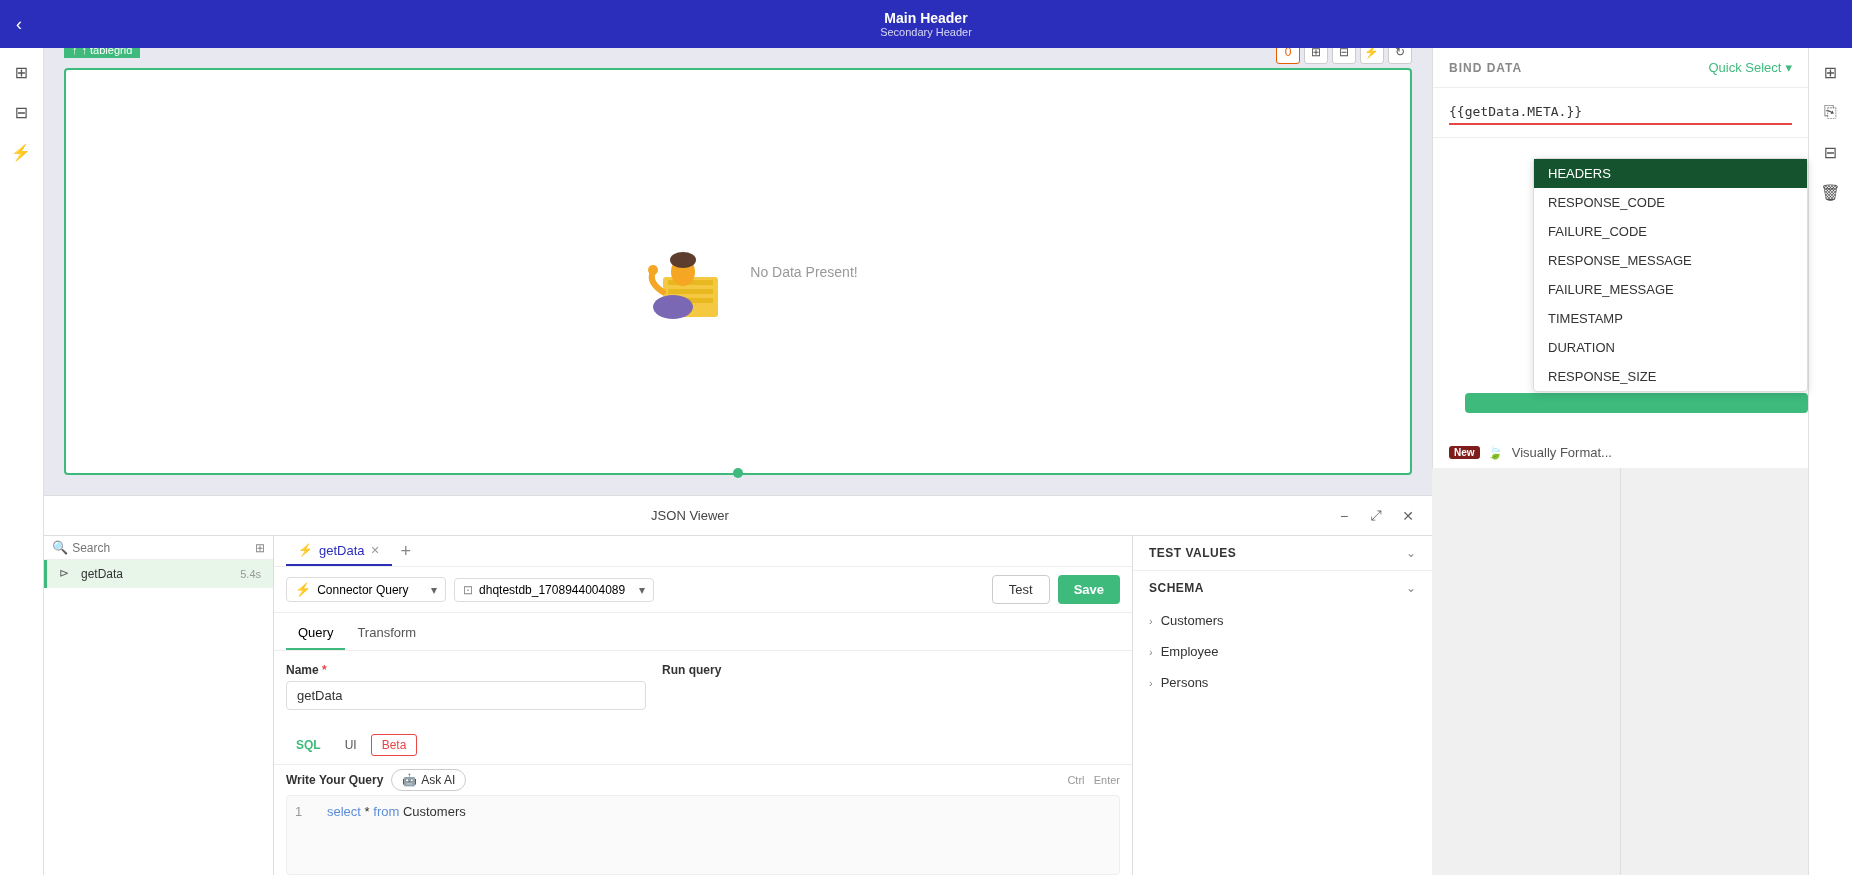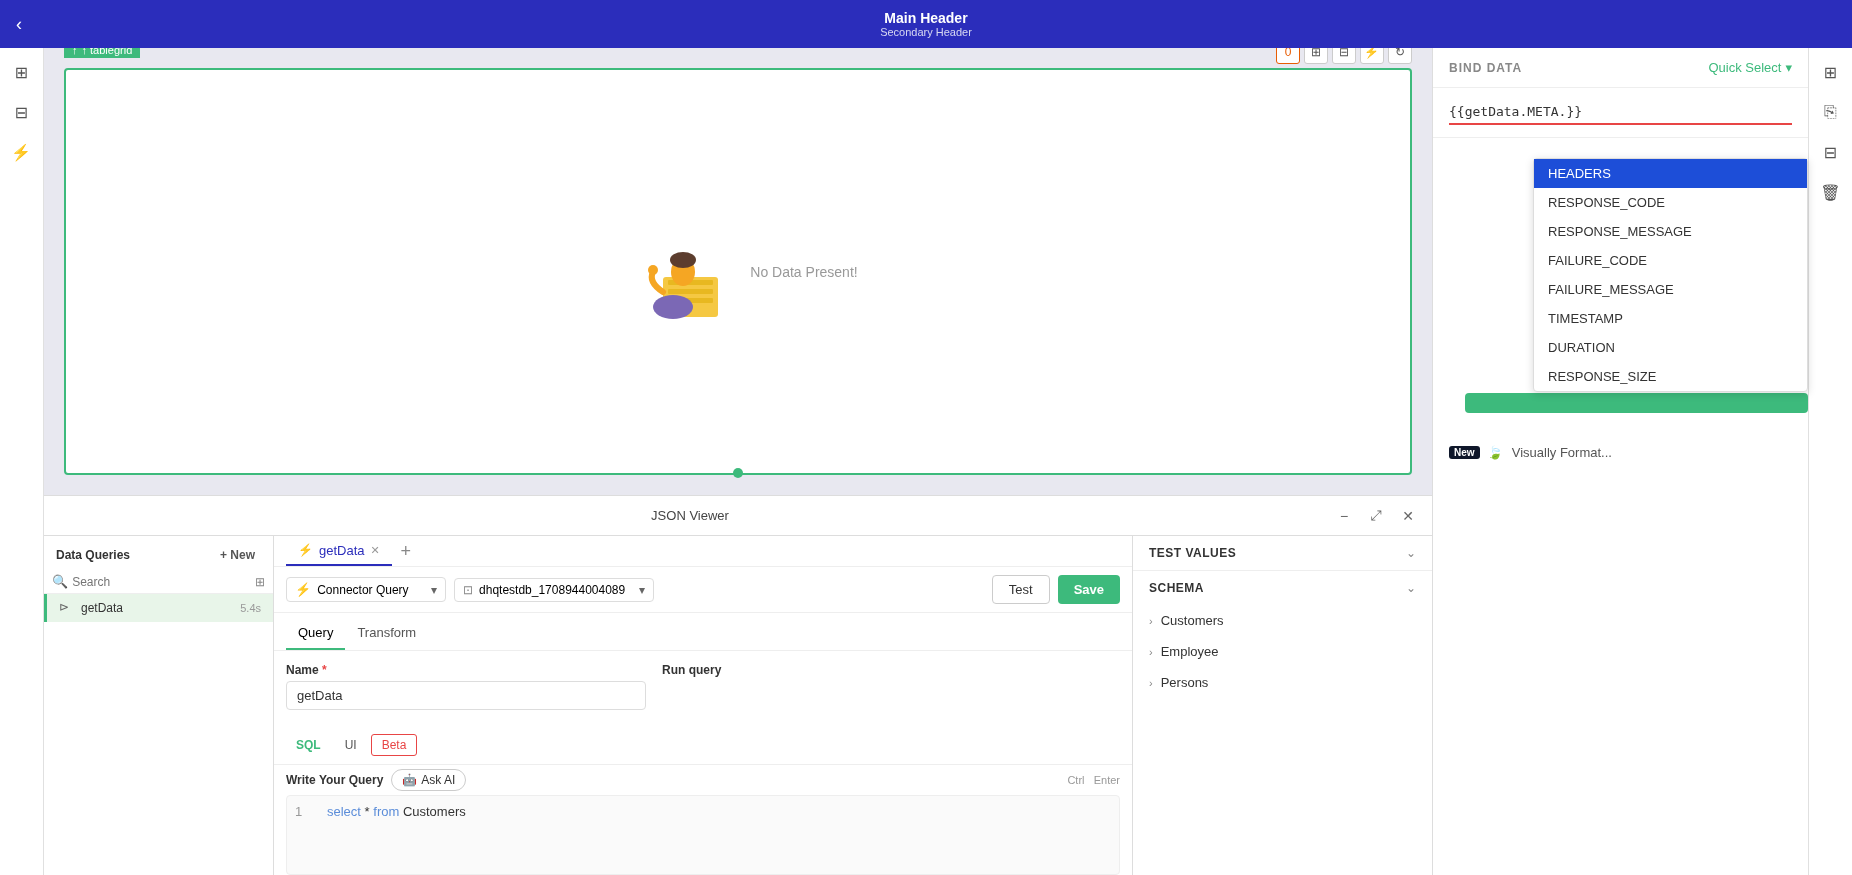--- a/index.html
+++ b/index.html
@@ -612,21 +612,21 @@
       box-shadow: 0 2px 8px rgba(0,0,0,0.15);
       z-index: 100;
       min-width: 180px;
     }
     .dropdown-item {
       padding: 7px 14px;
       font-size: 13px;
       cursor: pointer;
       color: #333;
     }
-    .dropdown-item.selected { background: #1d4ed8; color: white; }
+    .dropdown-item.selected { background: #14532d; color: white; }
 
     
     .green-action-btn {
       margin: 12px 16px;
       padding: 10px 16px;
       background: #3dba7c;
       color: white;
       border: none;
       border-radius: 4px;
       font-size: 13px;
@@ -637,21 +637,21 @@
     
     .visually-format-row {
       display: flex;
       align-items: center;
       gap: 8px;
       padding: 8px 16px;
       font-size: 13px;
       color: #555;
     }
     .new-badge {
-      background: #0f172a;
+      background: #7f1d1d;
       color: white;
       font-size: 10px;
       padding: 1px 5px;
       border-radius: 3px;
       font-weight: 600;
     }
 
     
     .schema-item {
       display: flex;
@@ -732,26 +732,20 @@
         <div class="jv-title">JSON Viewer</div>
         <div class="jv-btn">−</div>
         <div class="jv-btn">⤢</div>
         <div class="jv-btn">✕</div>
       </div>
     </div>
 
     <div class="bottom-panel">
 
       <div class="data-queries-panel">
-        <div class="dq-header">
-          <span>Data Queries</span>
-          <div class="dq-new-btn">
-            <span>+ New</span>
-          </div>
-        </div>
         <div class="dq-search-row">
           <span style="color:#aaa;font-size:13px;">🔍</span>
           <input class="dq-search-input" placeholder="Search" type="text" style="">
           <span class="dq-filter-icon">⊞</span>
         </div>
         <div class="dq-item">
           <span class="dq-icon">⊳</span>
           <span class="dq-name">getData</span>
           <span class="dq-time">5.4s</span>
         </div>
@@ -856,40 +850,40 @@
             <span class="schema-chevron">›</span>
             <span>Persons</span>
           </div>
         </div>
       </div>
 
     </div>
 
   </div>
 
-  <div style="display:flex; flex-direction:column; position:relative;">
+  <div style="display:flex; flex-direction:column; position:relative;align-items:center;">
 
     <div style="width:376px; background:#fff; border-left:1px solid #ddd; display:flex; flex-direction:column; height:420px; overflow:visible; position:relative;">
       <div class="bind-data-header">
         <span class="bind-data-title">BIND DATA</span>
         <div class="quick-select-btn">
           <span>Quick Select</span>
           <span>▾</span>
         </div>
       </div>
 
       <div class="bind-input-area">
         <input class="bind-input" value="{{getData.META.}}" style="">
       </div>
 
       <div class="dropdown-overlay">
         <div class="dropdown-item selected">HEADERS</div>
         <div class="dropdown-item">RESPONSE_CODE</div>
+        <div class="dropdown-item">FAILURE_CODE</div>
         <div class="dropdown-item">RESPONSE_MESSAGE</div>
-        <div class="dropdown-item">FAILURE_CODE</div>
         <div class="dropdown-item">FAILURE_MESSAGE</div>
         <div class="dropdown-item">TIMESTAMP</div>
         <div class="dropdown-item">DURATION</div>
         <div class="dropdown-item">RESPONSE_SIZE</div>
       </div>
 
       <div style="margin-top:auto; padding:12px 16px;">
         <button class="green-action-btn" style="width:100%;"></button>
       </div>
 

